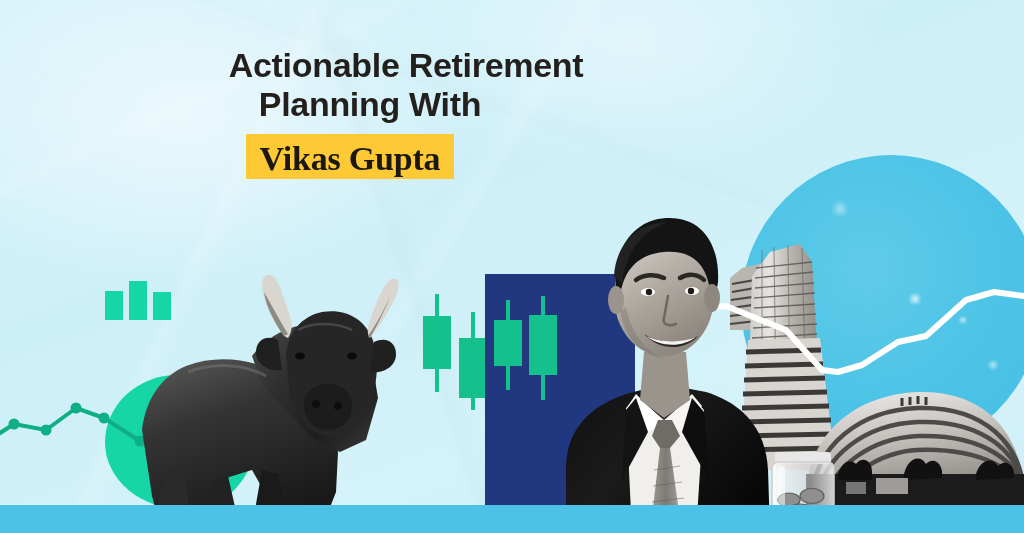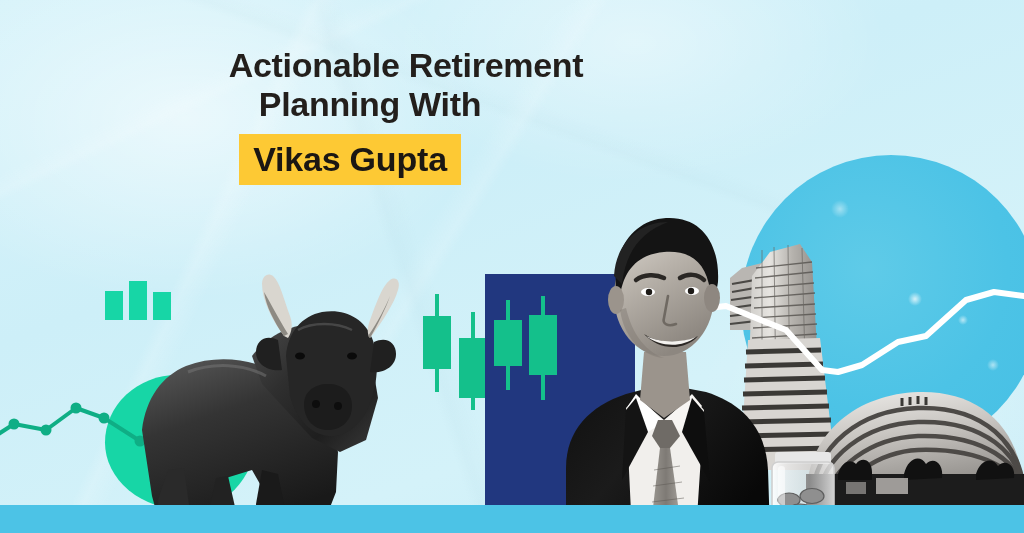--- a/index.html
+++ b/index.html
@@ -97,23 +97,24 @@
     margin-top:10px;
     text-align:center;
   }
   .name-hl{
     display:inline-block;
     background:#fdc934;
     color:#1b1713;
     font-weight:bold;
     font-size:34px;
     line-height:38px;
-    padding:6px 14px 7px 14px;
+    padding:6px 14px 1px 14px;
     margin-left:-112px;
     letter-spacing:-.2px;
+    font-family:Liberation Serif, serif;
   }
 </style>
 </head>
 <body>
 
 <div id="banner">
 
   <div class="bg-paper"></div>
   <div class="bg-creases"></div>
 

